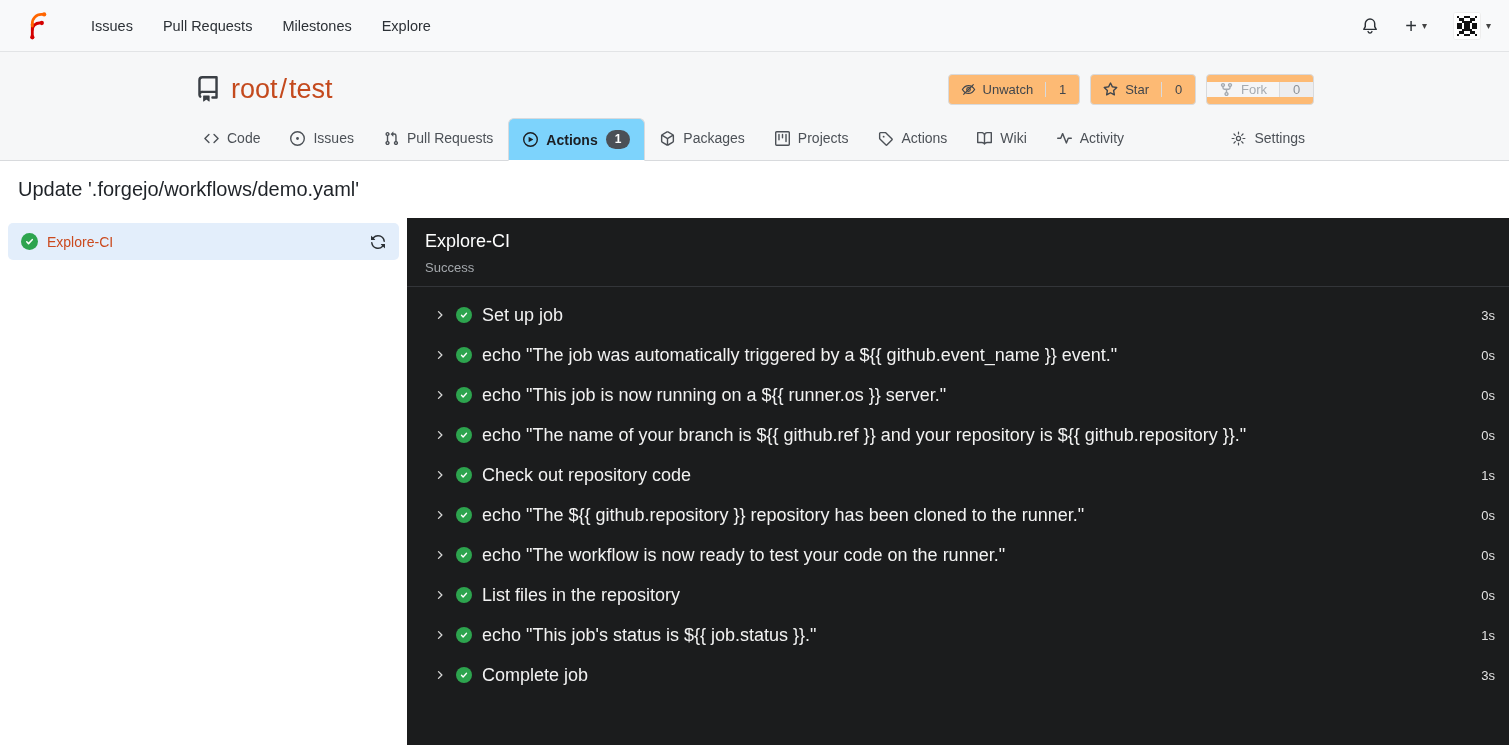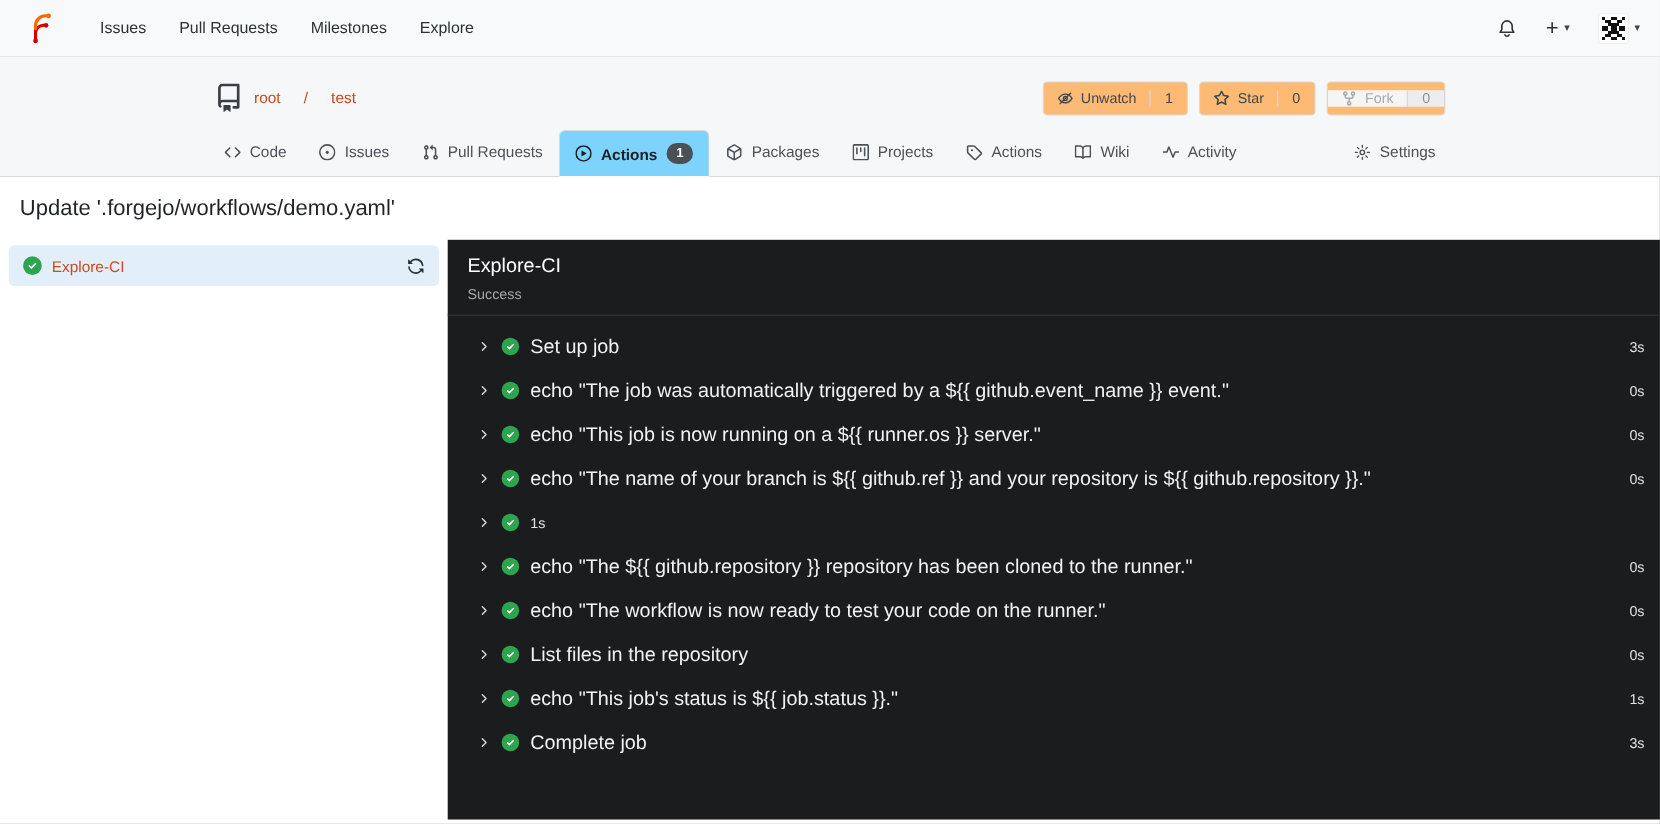--- a/index.html
+++ b/index.html
@@ -21,21 +21,21 @@
   .nav-right{display:flex;align-items:center;gap:26px;color:#2c3136}
   .icon-btn{display:flex;align-items:center;gap:5px;cursor:pointer}
   .plus-glyph{font-size:20px;font-weight:400;line-height:1}
   .caret{font-size:10px;color:#444}
   .avatar{width:28px;height:28px;border-radius:3px;overflow:hidden;background:#fff;border:1px solid #eee}
   
   .repo-header{background:var(--hdr-bg);padding-top:14px;border-bottom:1px solid var(--border)}
   .rh-inner{width:1135px;margin:0 auto}
   .repo-title-row{display:flex;align-items:center;height:46px;margin-bottom:6px;padding:0 8px}
   .repo-icon{color:#3a3f45;margin-right:10px}
-  .repo-name{font-size:14px;color:var(--orange);display:flex;gap:21px;align-items:center}
+  .repo-name{font-size:27px;color:var(--orange);display:flex;gap:2px;align-items:center}
   .repo-name .owner,.repo-name .rname{cursor:pointer}
   .rt-spacer{flex:1}
   .btn-group{display:flex;align-items:center;border:1px solid var(--border);border-radius:4px;
              overflow:hidden;background:#fdba74;font-size:13px;color:var(--btn-text);margin-left:10px;height:31px}
   .btn-main{display:flex;align-items:center;gap:7px;padding:0 12px;cursor:pointer;font-weight:500}
   .btn-count{display:flex;align-items:center;justify-content:center;min-width:34px;
              border-left:1px solid var(--border);cursor:pointer;font-weight:500}
   .btn-group.disabled .btn-main{background:#f5f5f6;color:#a6abb1;cursor:default}
   .btn-group.disabled .btn-count{background:#ededef;color:#8d9298;cursor:default}
   
@@ -326,20 +326,21 @@
     <span class="step-chevron">
       <svg width="12" height="12" viewBox="0 0 16 16" fill="none" stroke="currentColor" stroke-width="1.8" stroke-linecap="round" stroke-linejoin="round">
               <path d="m6 3.5 4.5 4.5L6 12.5"></path>
             </svg>
     </span>
     <span class="check" style="width:16px;height:16px">
       <svg width="10" height="10" viewBox="0 0 16 16">
               <path d="m4 8.4 2.6 2.7L12 5.3" stroke="#fff" stroke-width="2.2" fill="none" stroke-linecap="round" stroke-linejoin="round"></path>
             </svg>
     </span>
+    <span class="step-name">Check out repository code</span>
     <span class="step-duration">1s</span>
   </div>
 
   <div class="step-row">
     <span class="step-chevron">
       <svg width="12" height="12" viewBox="0 0 16 16" fill="none" stroke="currentColor" stroke-width="1.8" stroke-linecap="round" stroke-linejoin="round">
               <path d="m6 3.5 4.5 4.5L6 12.5"></path>
             </svg>
     </span>
     <span class="check" style="width:16px;height:16px">

